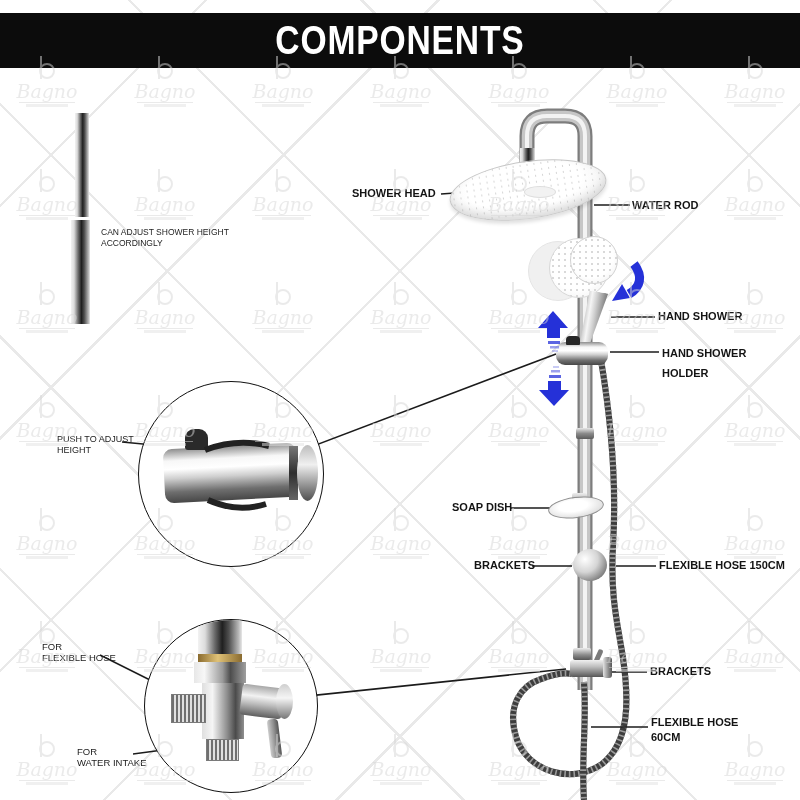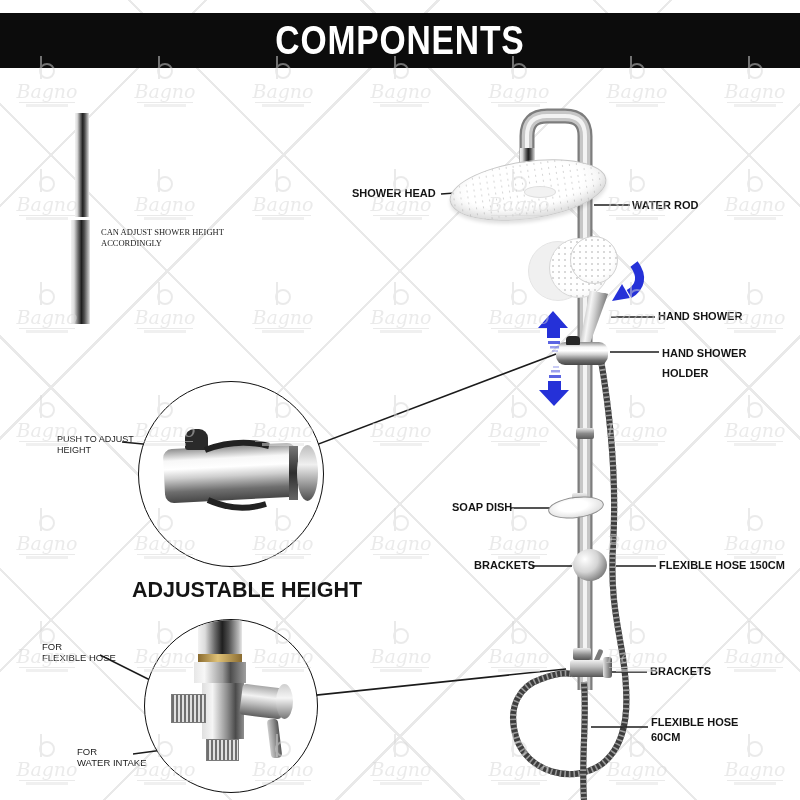--- a/index.html
+++ b/index.html
@@ -37,21 +37,21 @@
   .note{position:absolute;z-index:6;font-weight:normal;font-size:9px;line-height:11px;color:#1c1c1c;white-space:nowrap;}
 
   
   .chrome-v{background:linear-gradient(90deg,#f2f2f2 0%,#dcdcdc 16%,#6b6b6b 38%,#1f1f1f 55%,#4f4f4f 70%,#b7b7b7 92%,#e8e8e8 100%);}
   .chrome-h{background:linear-gradient(180deg,#8e8e8e 0%,#f7f7f7 22%,#ffffff 38%,#cfcfcf 55%,#6e6e6e 80%,#474747 100%);}
 
   
   #rod-top{left:75px;top:113px;width:14px;height:104px;}
   #rod-bottom{left:71px;top:220px;width:19px;height:104px;}
   #two-split-heading{left:100px;top:202px;font-size:20px;font-weight:bold;z-index:6;position:absolute;}
-  #two-split-sub{left:101px;top:227px;font-size:8.5px;font-family:Liberation Serif, serif;}
+  #two-split-sub{left:101px;top:227px;font-size:8.5px;}
 
   
   #shower-head{left:449px;top:161px;width:156px;height:56px;border-radius:50%;
     transform:rotate(-8deg);border:1px solid #c6c6c6;
     background-image:radial-gradient(#d6d6d6 0.8px, rgba(0,0,0,0) 1.15px),
       radial-gradient(ellipse at 48% 40%, #ffffff 50%, #f4f4f4 72%, #e3e3e3 88%, #cccccc 100%);
     background-size:7px 6px,100% 100%;
     box-shadow:0 3px 4px rgba(0,0,0,.12), inset 0 -5px 8px rgba(0,0,0,.10);}
   #head-cap{left:524px;top:186px;width:30px;height:10px;border-radius:50%;background:#f2f2f2;border:1px solid #ddd;}
   #head-connector{left:520px;top:148px;width:15px;height:17px;}
@@ -257,21 +257,20 @@
   <div id="lbl-diverter" class="lbl">BRACKETS</div>
   <div id="lbl-hose60" class="lbl">
     <div>FLEXIBLE HOSE</div>
     <div>60CM</div>
   </div>
 
   <div id="note-push" class="note">
     <div>PUSH TO ADJUST</div>
     <div>HEIGHT</div>
   </div>
-  <div id="adj-height">ADJUSTABLE HEIGHT</div>
   <div id="note-for-hose" class="note">
     <div>FOR</div>
     <div>FLEXIBLE HOSE</div>
   </div>
   <div id="note-for-water" class="note">
     <div>FOR</div>
     <div>WATER INTAKE</div>
   </div>
 
   <div id="watermarks">

